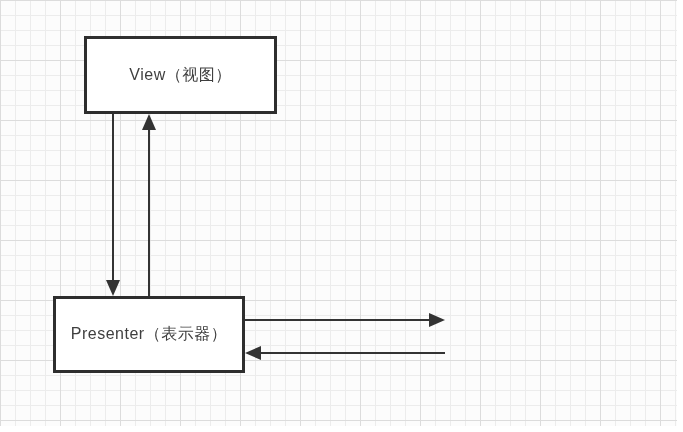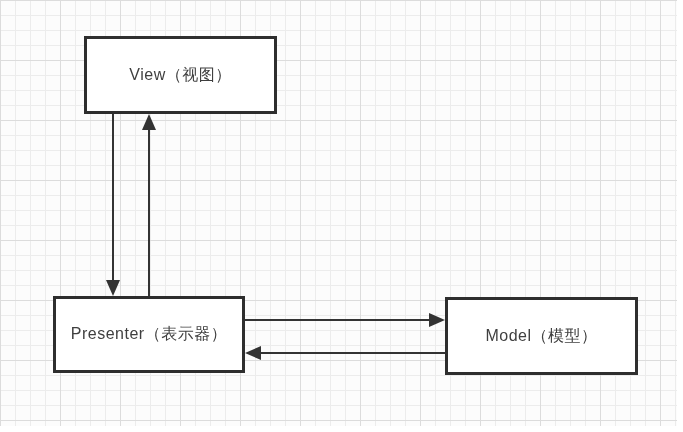--- a/index.html
+++ b/index.html
@@ -118,16 +118,13 @@
   </div>
 
   <div class="node" id="node-view">
     <span class="node-label">View（视图）</span>
   </div>
 
   <div class="node" id="node-presenter">
     <span class="node-label">Presenter（表示器）</span>
   </div>
 
-  <div class="node" id="node-model">
-    <span class="node-label">Model（模型）</span>
-  </div>
 </div>
 
 </body></html>

